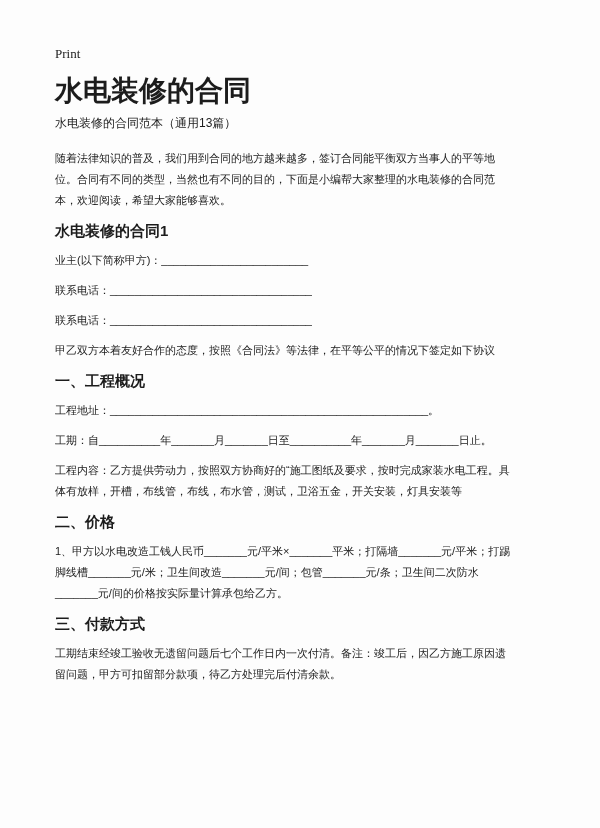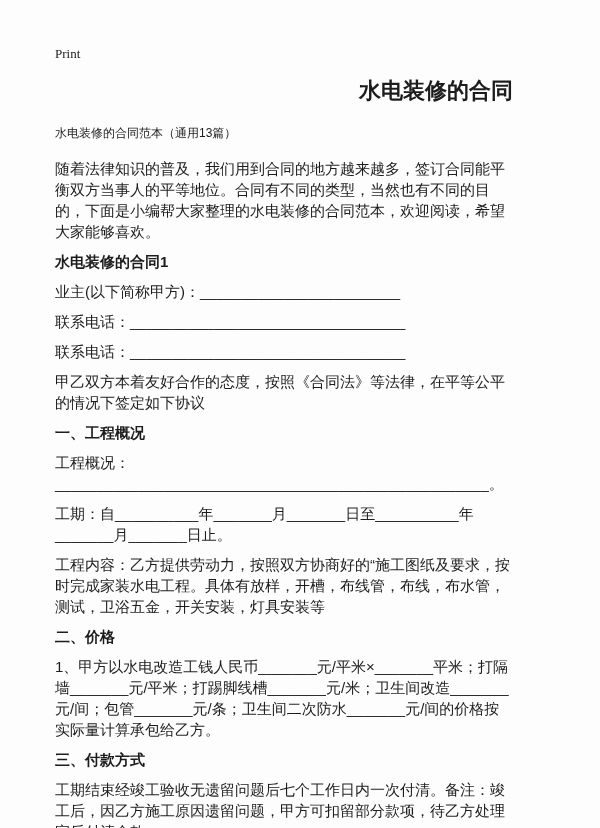--- a/index.html
+++ b/index.html
@@ -22,33 +22,33 @@
     font-family: "Liberation Serif", serif;
     font-size: 13px;
     line-height: 16px;
     margin: 0 0 16px 0;
     color: #1c1c1c;
     display: inline-block;
     text-decoration: none;
     cursor: pointer;
   }
   .doc-title {
-    font-size: 22px;
+    font-size: 28px;
     font-weight: bold;
-    text-align: right;
+    text-align: left;
     line-height: 26px;
-    margin: 0 0 19px 0;
+    margin: 0 0 9px 0;
   }
   .doc-subtitle {
     font-size: 12px;
     line-height: 21px;
     margin: 0 0 14px 0;
   }
   .para {
-    font-size: 15px;
+    font-size: 11px;
     line-height: 21px;
     margin: 0 0 9px 0;
     word-break: break-word;
     overflow-wrap: break-word;
   }
   .heading {
     font-size: 15px;
     line-height: 21px;
     font-weight: bold;
     margin: 0 0 9px 0;
@@ -69,21 +69,21 @@
   <p class="heading">水电装修的合同1</p>
 
   <p class="para">业主(以下简称甲方)：________________________</p>
   <p class="para">联系电话：_________________________________</p>
   <p class="para">联系电话：_________________________________</p>
 
   <p class="para">甲乙双方本着友好合作的态度，按照《合同法》等法律，在平等公平的情况下签定如下协议</p>
 
   <p class="heading">一、工程概况</p>
 
-  <p class="para">工程概况：____________________________________________________。</p>
+  <p class="para">工程地址：____________________________________________________。</p>
   <p class="para">工期：自__________年_______月_______日至__________年_______月_______日止。</p>
   <p class="para">工程内容：乙方提供劳动力，按照双方协商好的“施工图纸及要求，按时完成家装水电工程。具体有放样，开槽，布线管，布线，布水管，测试，卫浴五金，开关安装，灯具安装等</p>
 
   <p class="heading">二、价格</p>
 
   <p class="para">1、甲方以水电改造工钱人民币_______元/平米×_______平米；打隔墙_______元/平米；打踢脚线槽_______元/米；卫生间改造_______元/间；包管_______元/条；卫生间二次防水_______元/间的价格按实际量计算承包给乙方。</p>
 
   <p class="heading">三、付款方式</p>
 
   <p class="para">工期结束经竣工验收无遗留问题后七个工作日内一次付清。备注：竣工后，因乙方施工原因遗留问题，甲方可扣留部分款项，待乙方处理完后付清余款。</p>

